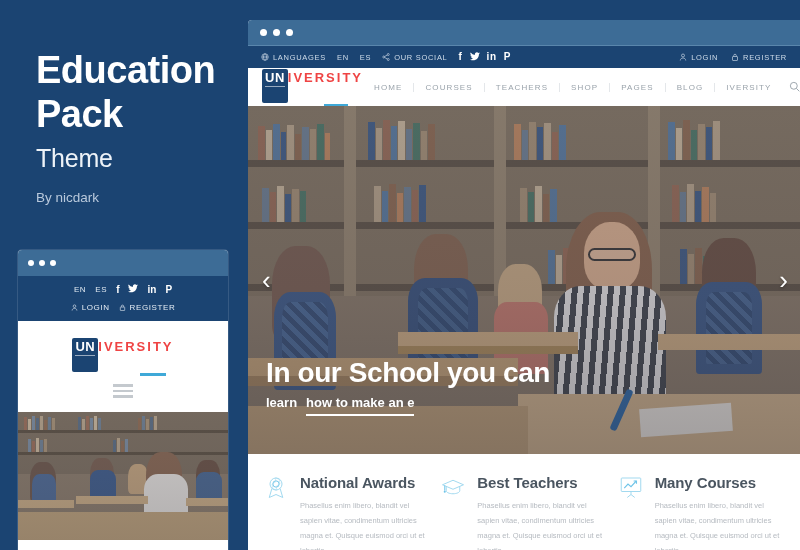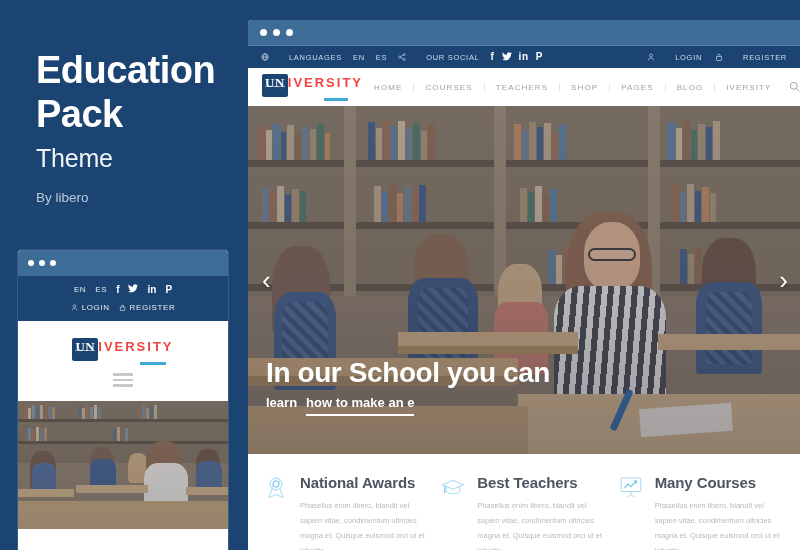--- a/index.html
+++ b/index.html
@@ -53,23 +53,22 @@
   .m-auth { font-size: 8px; letter-spacing: 0.6px; color: #e4ecf4; display:flex; align-items:center; gap:4px; }
   .mobile-logo-wrap { background: #fff; padding: 16px 0 8px; text-align: center; }
   .mobile-burger { display: flex; flex-direction: column; gap: 3px; align-items: center; padding-bottom: 14px; background:#fff;}
   .mobile-burger span { display:block; width: 20px; height: 2.5px; background: #c4c9ce; }
   .mobile-photo { height: 128px; overflow: hidden; position: relative; }
 
   
   .logo { display: inline-flex; align-items: baseline; }
   .logo-mark {
     background: #1b4472; color: #ffffff; font-weight: bold;
-    padding: 1px 3px 6px; border-radius: 2px; letter-spacing: 0.5px;
+    padding: 1px 3px 18px; border-radius: 2px; letter-spacing: 0.5px;
     position: relative;
-    font-family: Liberation Serif, serif;
   }
   .logo-mark::after{
     content:""; position:absolute; left:3px; right:3px; top:50%; height:1px;
     background: rgba(255,255,255,.55);
   }
   .logo-rest { color: #ef4444; font-weight: bold; letter-spacing: 2px; }
   .logo-bar { display:block; height:3px; background:#3fa9d8; margin-top:1px; }
 
   
   .browser {
@@ -85,21 +84,21 @@
   }
   .br-chrome i { width: 7px; height: 7px; border-radius: 50%; background: #fff; display:block; }
 
   .br-topbar {
     height: 22px; background: #1b4472;
     display: flex; align-items: center; padding: 0 13px;
     color: #cfdcea; font-size: 7.5px; letter-spacing: 0.7px;
   }
   .tb-left { display: flex; align-items: center; gap: 11px; }
   .tb-right { display: flex; align-items: center; gap: 13px; margin-left: auto; }
-  .tb-item { display: flex; align-items: center; gap: 20px; white-space: nowrap; }
+  .tb-item { display: flex; align-items: center; gap: 4px; white-space: nowrap; }
   .tb-socials { display: flex; align-items: center; gap: 7px; color: #fff; }
   .tb-socials span { font-size: 10px; font-weight: bold; line-height: 1; }
 
   .br-nav {
     height: 38px; background: #ffffff;
     display: flex; align-items: center; padding: 0 14px;
   }
   .nav-menu { display: flex; align-items: center; margin-left: auto; gap: 0; }
   .nav-menu a {
     color: #9aa3ab; font-size: 8px; letter-spacing: 1.1px;
@@ -144,21 +143,21 @@
 <body>
 
 <div class="stage">
 
   <div class="promo">
     <div class="promo-title">
       <div>Education</div>
       <div>Pack</div>
     </div>
     <div class="promo-sub">Theme</div>
-    <div class="promo-by">By libero</div>
+    <div class="promo-by">By nicdark</div>
   </div>
 
   <div class="mobile">
     <div class="mobile-chrome">
       <i></i>
       <i></i>
       <i></i>
     </div>
     <div class="mobile-topbar">
       <div class="mobile-row">

